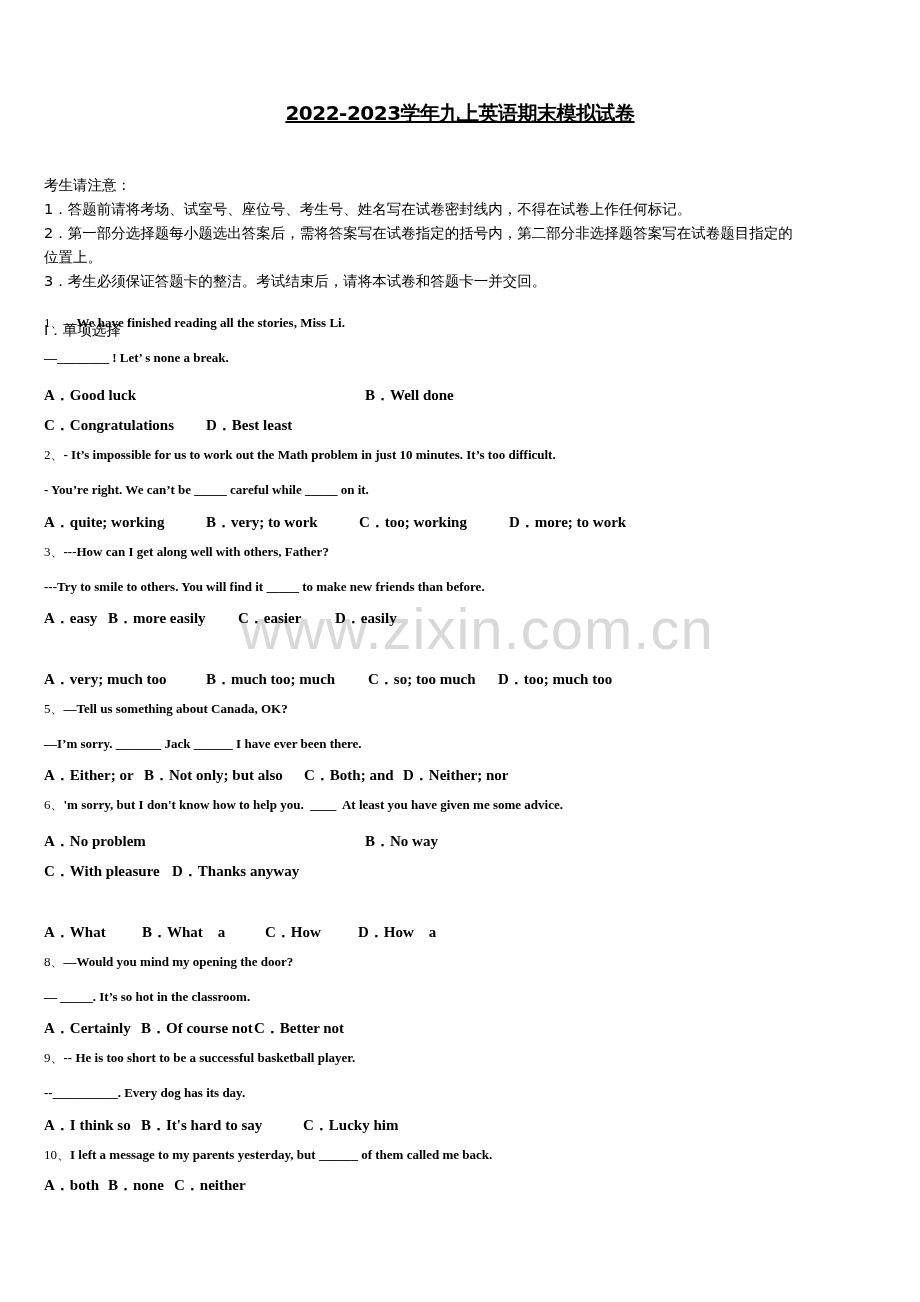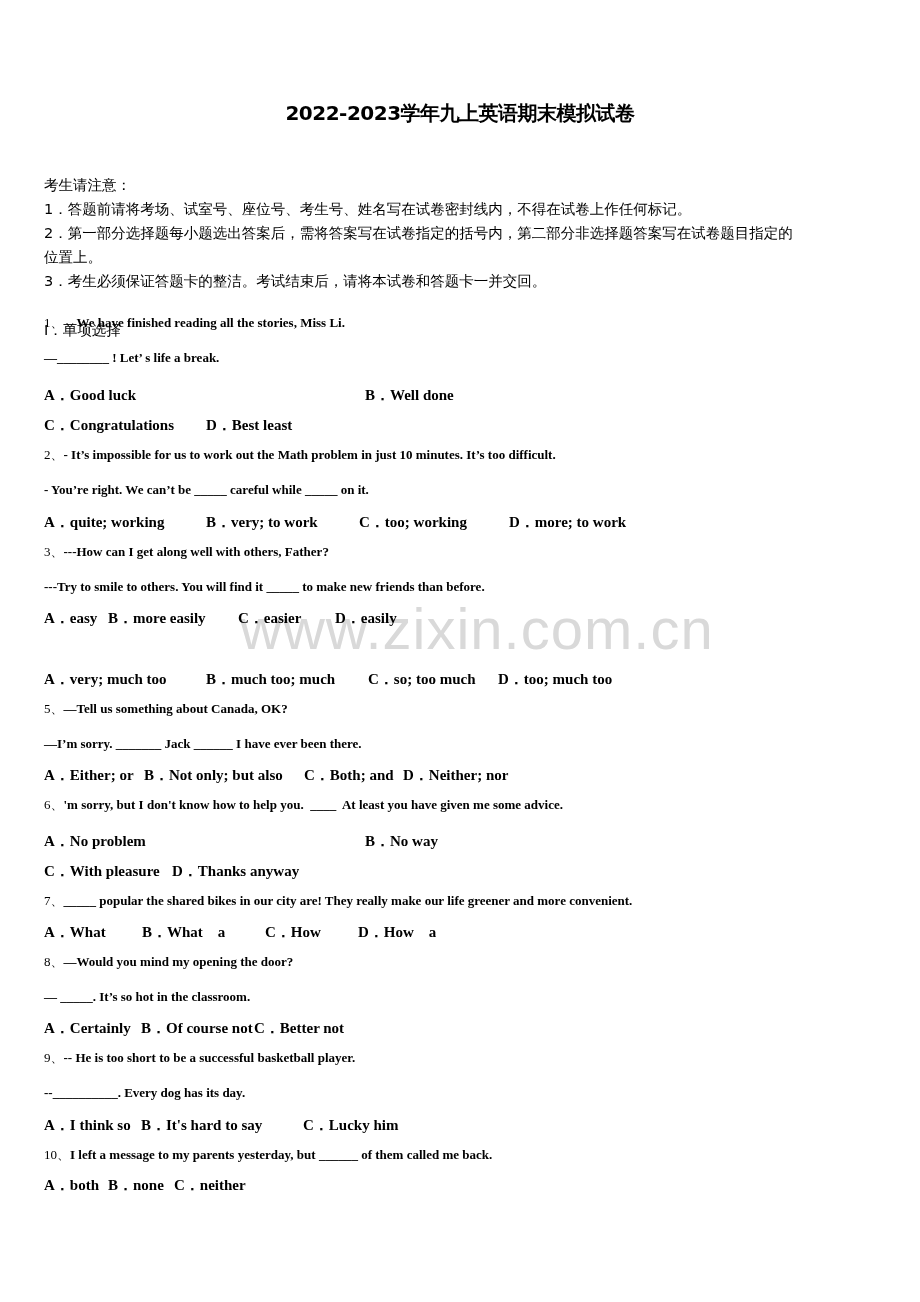--- a/index.html
+++ b/index.html
@@ -1,20 +1,20 @@
 <!DOCTYPE html>
 <html><head>
 <meta charset="utf-8">
 <style>
   html, body { margin: 0; padding: 0; background: #ffffff; }
   body { width: 920px; height: 1302px; position: relative; overflow: hidden; color: #000; }
   .page { position: absolute; left: 0; top: 0; width: 920px; height: 1302px; }
   .title {
     position: absolute; left: 0; top: 100px; width: 920px; text-align: center;
-    font-family: "DejaVu Sans", sans-serif; font-weight: bold; font-size: 20px; letter-spacing: -0.5px;
+    font-family: "DejaVu Sans", sans-serif; font-weight: bold; font-size: 20px; letter-spacing: -0.5px; text-decoration: underline;
   }
   .cn {
     position: absolute; left: 44px; font-family: "DejaVu Sans", sans-serif; font-size: 14.5px; white-space: nowrap; margin-top: 38px;
   }
   .en {
     position: absolute; left: 44px; font-family: "Liberation Serif", serif; font-weight: bold; font-size: 13px; white-space: nowrap;
   }
   .en .num { font-weight: normal; }
   .opt { position: absolute; font-family: "Liberation Serif", serif; font-weight: bold; font-size: 15px; white-space: nowrap; }
   .watermark {
@@ -34,21 +34,21 @@
   <div class="cn" style="top:162px">1．答题前请将考场、试室号、座位号、考生号、姓名写在试卷密封线内，不得在试卷上作任何标记。</div>
   <div class="cn" style="top:186px">2．第一部分选择题每小题选出答案后，需将答案写在试卷指定的括号内，第二部分非选择题答案写在试卷题目指定的</div>
   <div class="cn" style="top:210px">位置上。</div>
   <div class="cn" style="top:234px">3．考生必须保证答题卡的整洁。考试结束后，请将本试卷和答题卡一并交回。</div>
 
   <div class="cn" style="top:283px">Ⅰ．单项选择</div>
 
   <div class="watermark">www.zixin.com.cn</div>
 
   <div class="en" style="top:314px"><span class="num">1、</span><span>—We have finished reading all the stories, Miss Li.</span></div>
-  <div class="en" style="top:350px">—________ ! Let’ s life a break.</div>
+  <div class="en" style="top:350px">—________ ! Let’ s none a break.</div>
   <div class="opt" style="left:44px;top:386px">A．Good luck</div>
   <div class="opt" style="left:365px;top:386px">B．Well done</div>
   <div class="opt" style="left:44px;top:416px">C．Congratulations</div>
   <div class="opt" style="left:206px;top:416px">D．Best least</div>
 
   <div class="en" style="top:446px"><span class="num">2、</span><span>- It’s impossible for us to work out the Math problem in just 10 minutes. It’s too difficult.</span></div>
   <div class="en" style="top:482px">- You’re right. We can’t be _____ careful while _____ on it.</div>
   <div class="opt" style="left:44px;top:513px">A．quite; working</div>
   <div class="opt" style="left:206px;top:513px">B．very; to work</div>
   <div class="opt" style="left:359px;top:513px">C．too; working</div>
@@ -72,21 +72,20 @@
   <div class="opt" style="left:144px;top:766px">B．Not only; but also</div>
   <div class="opt" style="left:304px;top:766px">C．Both; and</div>
   <div class="opt" style="left:403px;top:766px">D．Neither; nor</div>
 
   <div class="en" style="top:796px"><span class="num">6、</span><span style="white-space:pre">'m sorry, but I don't know how to help you.  ____  At least you have given me some advice.</span></div>
   <div class="opt" style="left:44px;top:832px">A．No problem</div>
   <div class="opt" style="left:365px;top:832px">B．No way</div>
   <div class="opt" style="left:44px;top:862px">C．With pleasure</div>
   <div class="opt" style="left:172px;top:862px">D．Thanks anyway</div>
 
-  <div class="en" style="top:892px"><span class="num">7、</span><span>_____ popular the shared bikes in our city are! They really make our life greener and more convenient.</span></div>
   <div class="opt" style="left:44px;top:923px;white-space:pre">A．What</div>
   <div class="opt" style="left:142px;top:923px;white-space:pre">B．What    a</div>
   <div class="opt" style="left:265px;top:923px;white-space:pre">C．How</div>
   <div class="opt" style="left:358px;top:923px;white-space:pre">D．How    a</div>
 
   <div class="en" style="top:953px"><span class="num">8、</span><span>—Would you mind my opening the door?</span></div>
   <div class="en" style="top:989px">— _____. It’s so hot in the classroom.</div>
   <div class="opt" style="left:44px;top:1019px">A．Certainly</div>
   <div class="opt" style="left:141px;top:1019px">B．Of course not</div>
   <div class="opt" style="left:254px;top:1019px">C．Better not</div>

